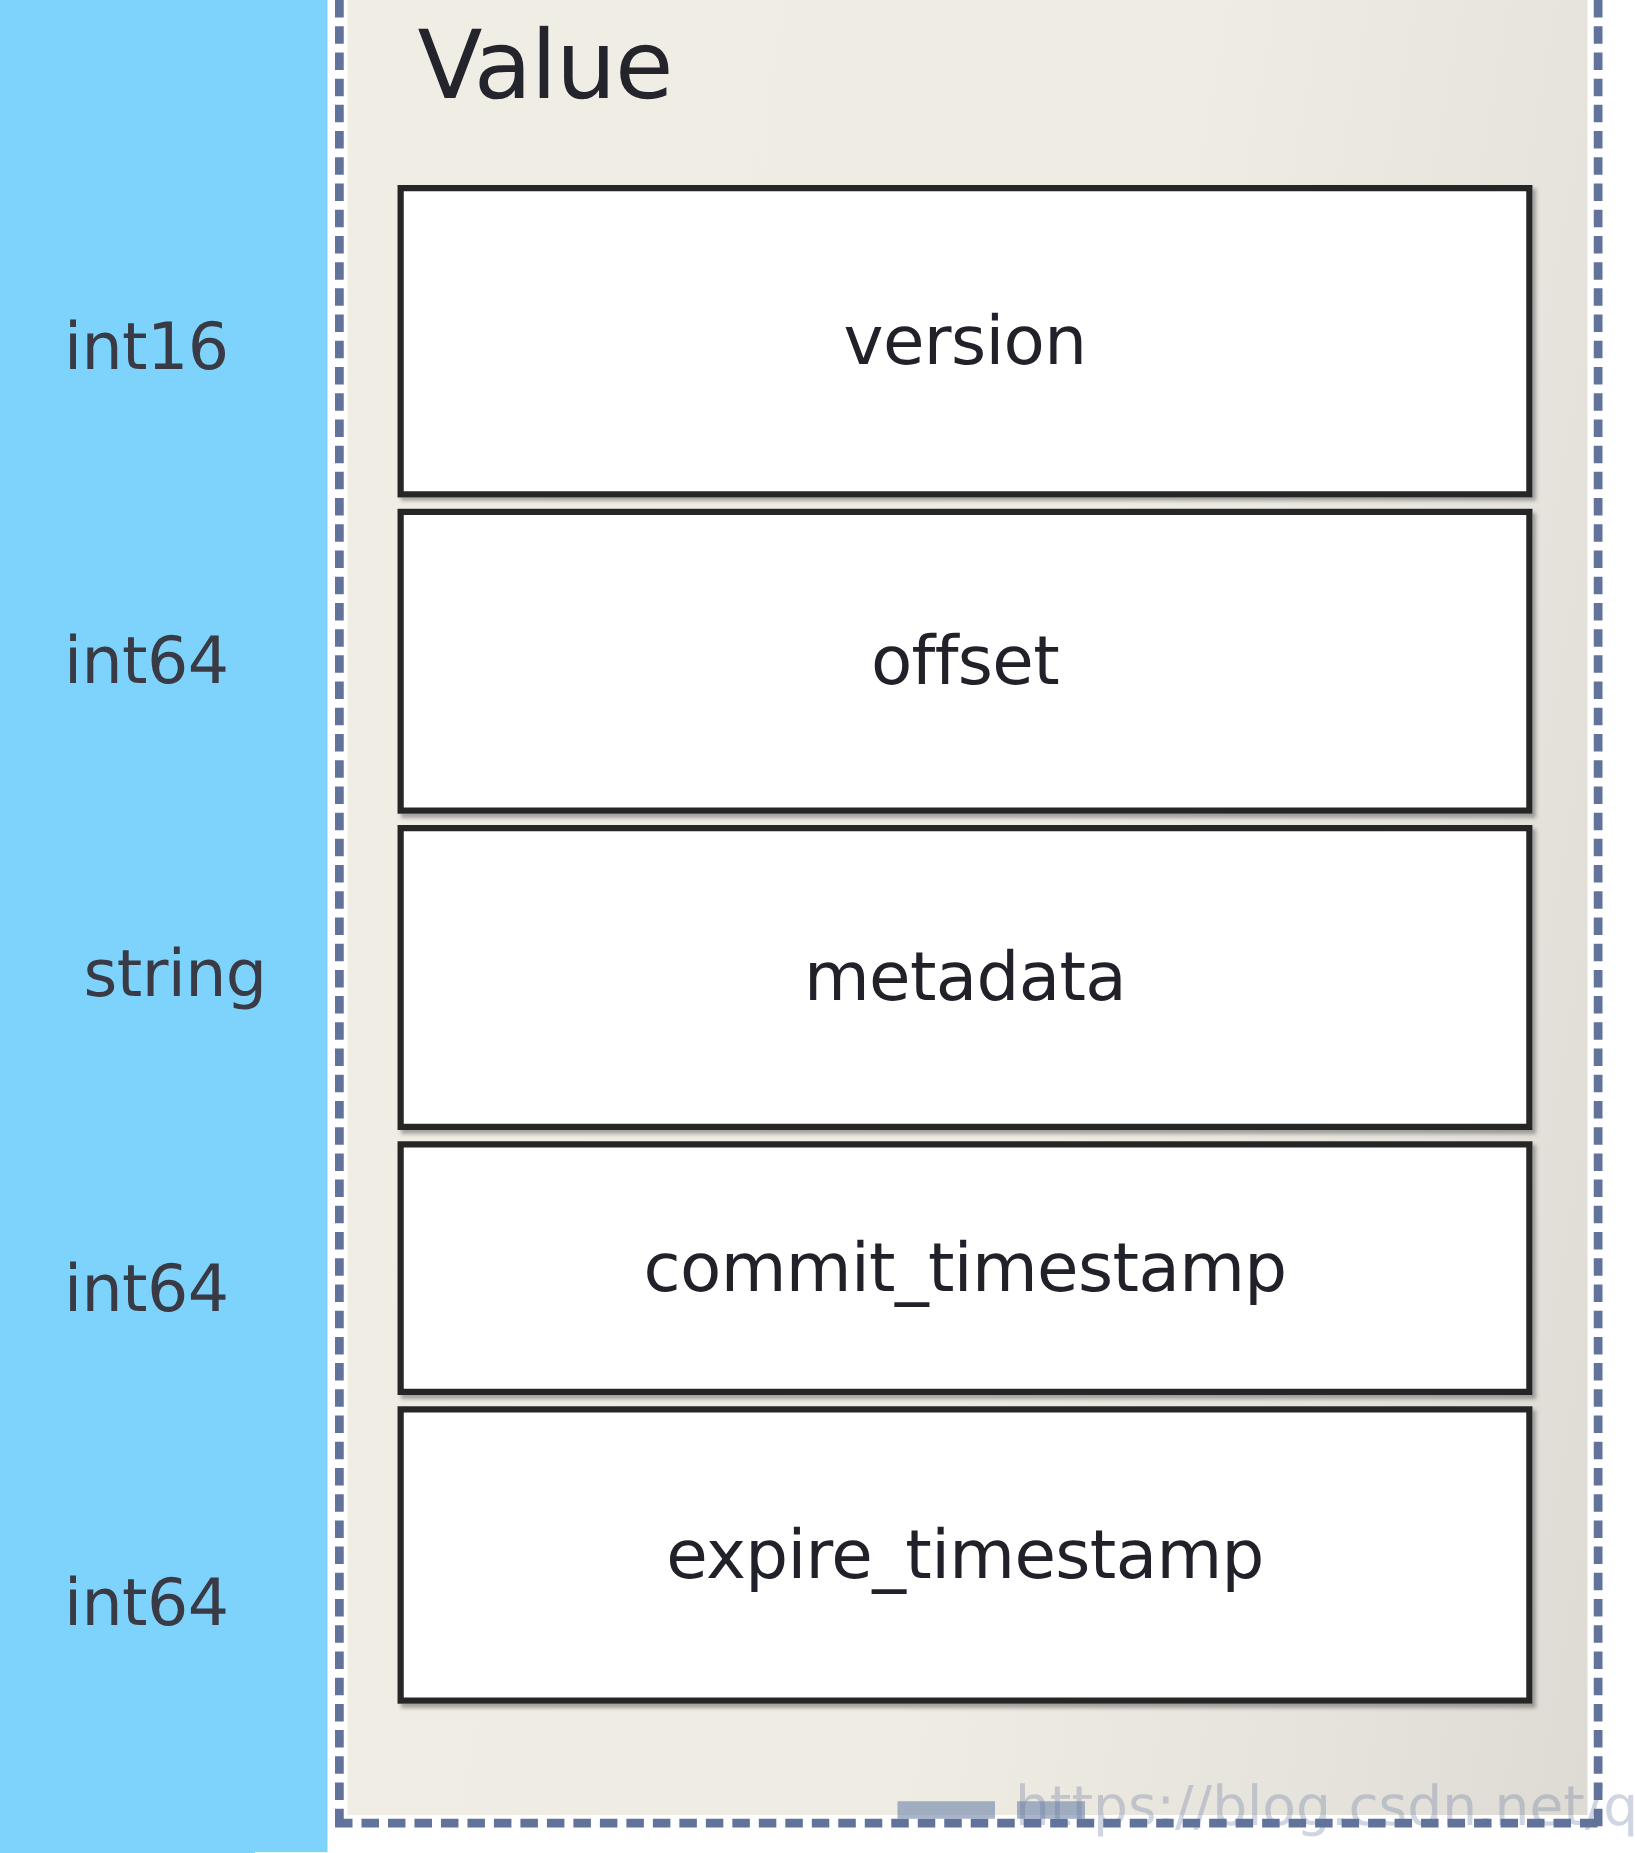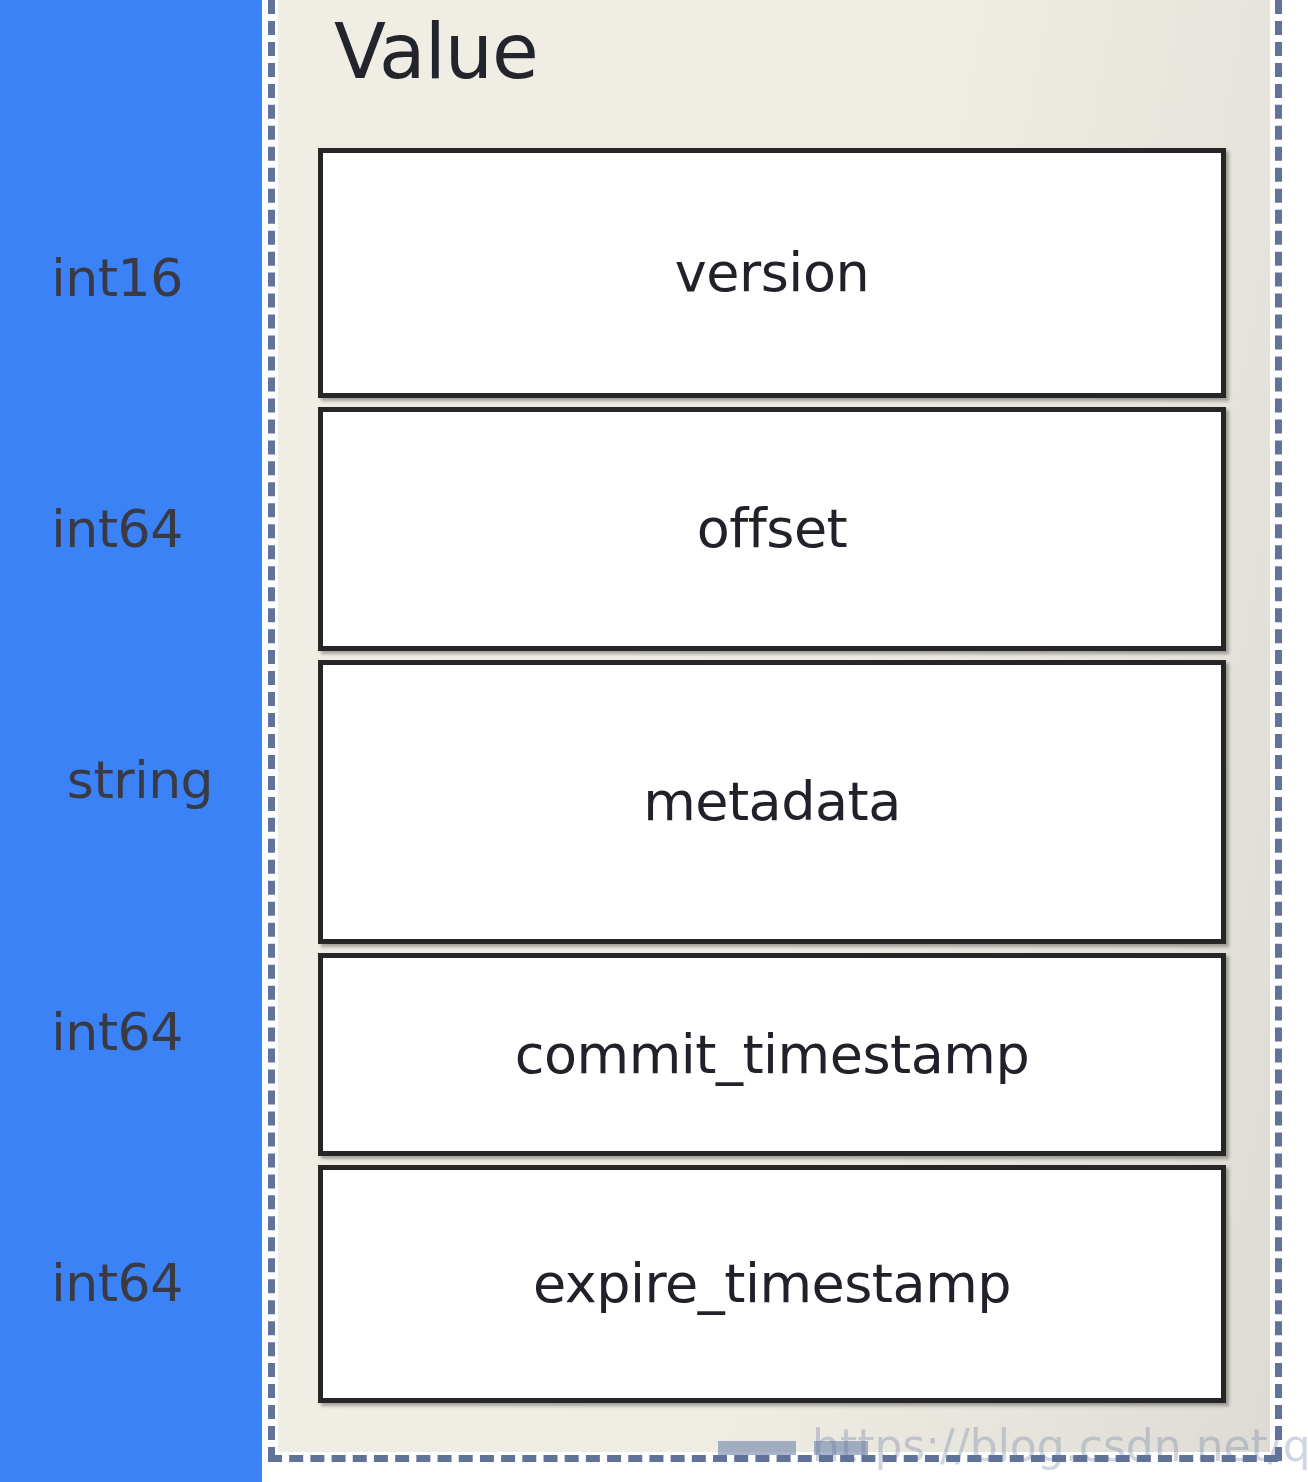--- a/index.html
+++ b/index.html
@@ -21,21 +21,21 @@
     overflow: hidden;
   }
 
   
   .type-col {
     position: absolute;
     left: 0px;
     top: 0px;
     width: 262px;
     height: 1482px;
-    background: #3b82f6;
+    background: #7dd3fc;
   }
 
   .type-label {
     position: absolute;
     left: 0px;
     width: 234px;
     text-align: center;
     font-size: 52px;
     font-weight: 400;
     color: #3a3a44;
@@ -168,21 +168,21 @@
     <div class="fields">
 
       <div class="field-box" style="height:250px;">
         <span class="field-label">version</span>
       </div>
 
       <div class="field-box" style="height:244px;">
         <span class="field-label">offset</span>
       </div>
 
-      <div class="field-box" style="height:284px;text-align:right;">
+      <div class="field-box" style="height:244px;text-align:right;">
         <span class="field-label">metadata</span>
       </div>
 
       <div class="field-box" style="height:203px;">
         <span class="field-label">commit_timestamp</span>
       </div>
 
       <div class="field-box" style="height:238px; margin-bottom:11px;">
         <span class="field-label">expire_timestamp</span>
       </div>

